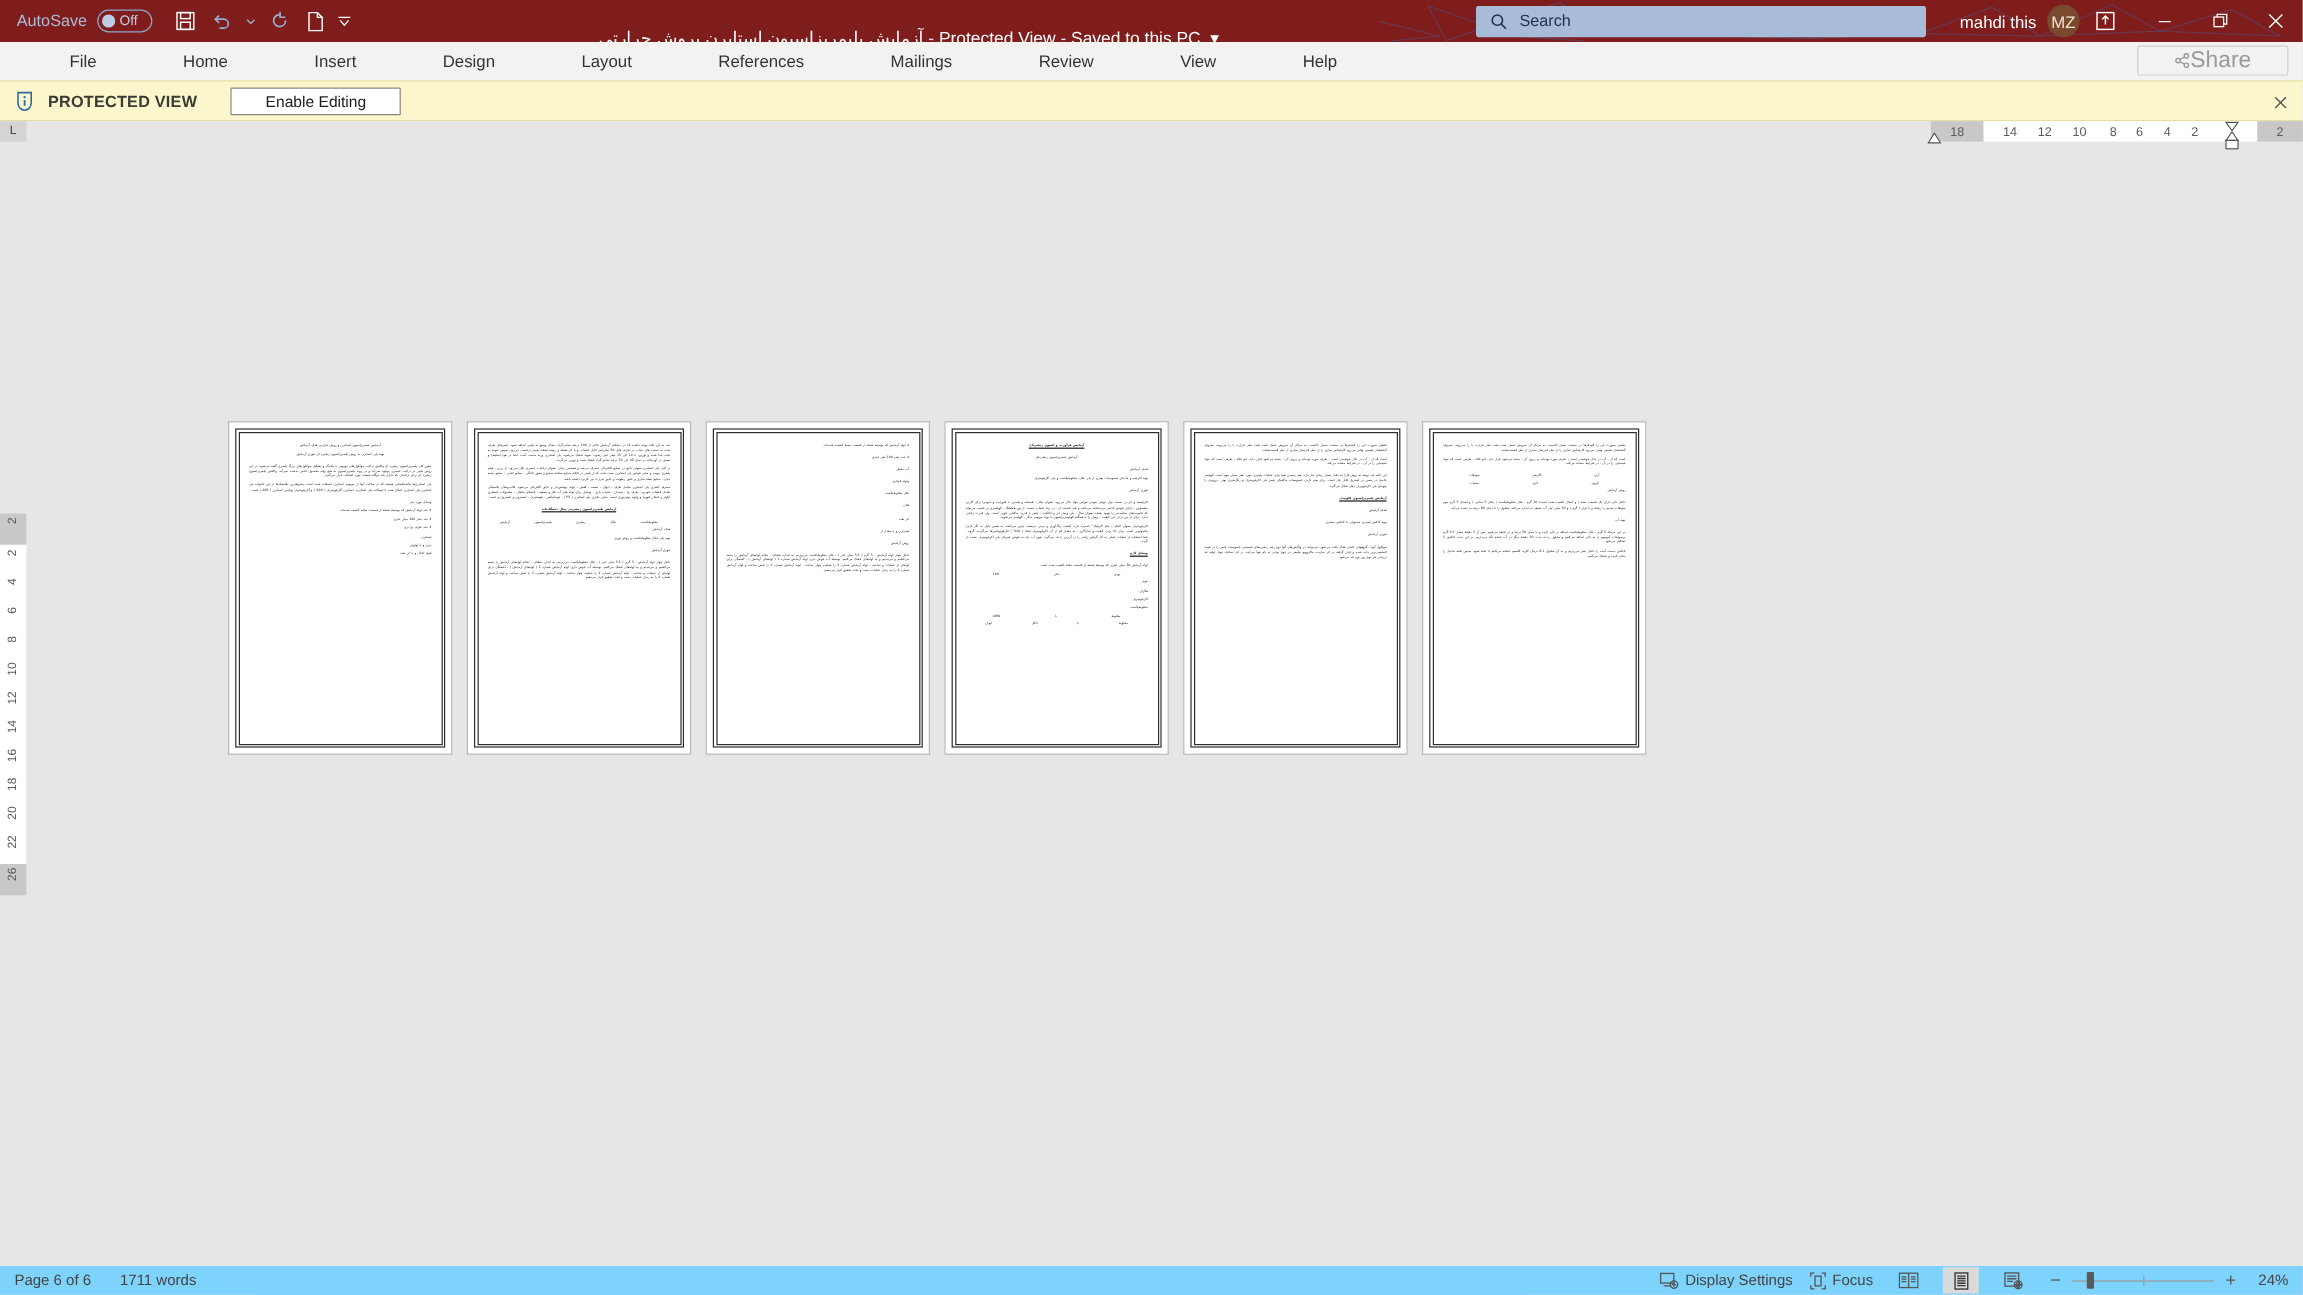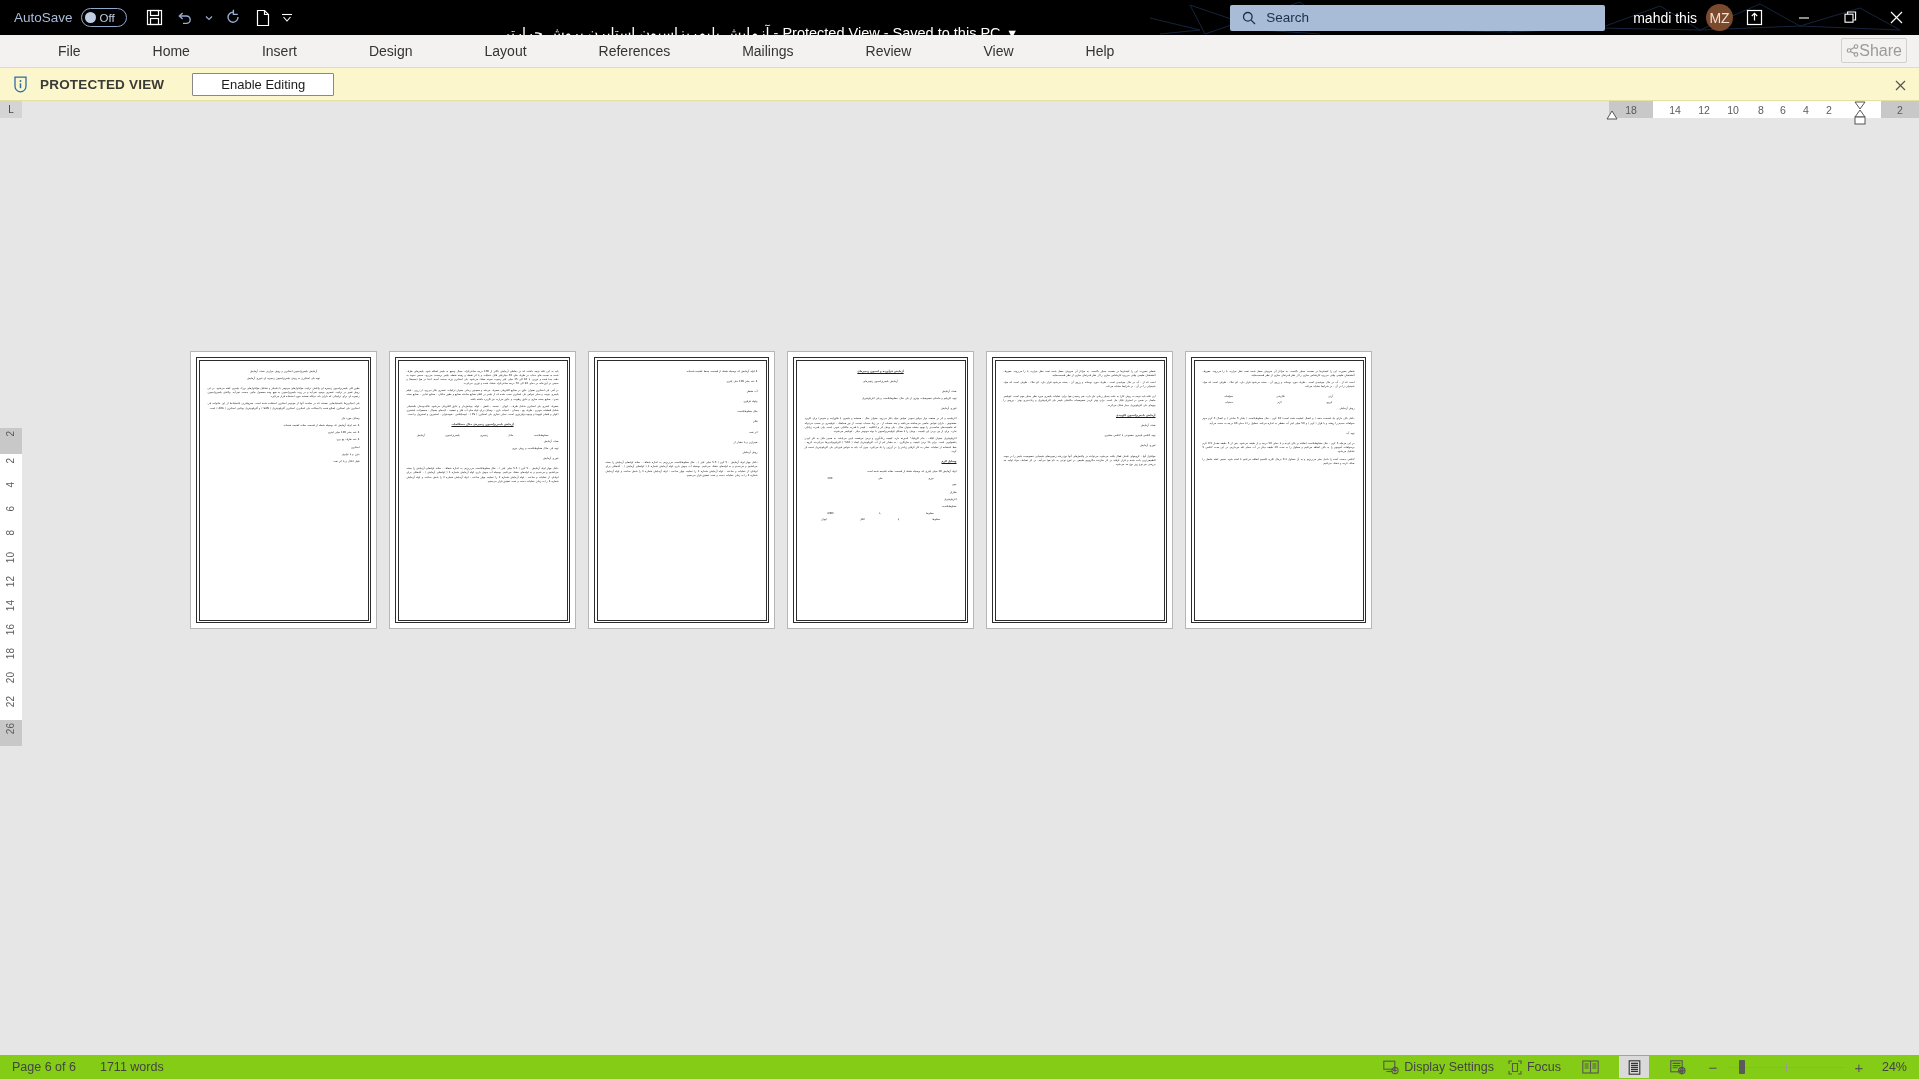--- a/index.html
+++ b/index.html
@@ -7,21 +7,21 @@
     width: 1919px; height: 1079px;
     overflow: hidden;
     font-family: "Liberation Sans", sans-serif;
     background: #e6e6e6;
   }
 
   
   #titlebar {
     position: relative;
     height: 35px;
-    background: #000000;
+    background: #7f1d1d;
     display: flex;
     align-items: center;
     color: #ffffff;
     font-size: 14px;
     overflow: hidden;
     justify-content: center;
   }
   #titlebar .deco {
     position: absolute; inset: 0;
     pointer-events: none;
@@ -109,25 +109,25 @@
     line-height: 32px;
     font-size: 14px;
     color: #333;
     margin-left: 40px;
   }
   .tab:first-child { padding-left: 18px; }
   #share-btn {
     position: absolute; right: 12px; top: 3px;
     height: 25px;
     display: flex; align-items: center; gap: 0;
-    padding: 0 4px;
+    padding: 0 30px;
     border: 1px solid #d2d0ce;
     background: #f3f2f1;
     color: #9a9a9a;
-    font-size: 16px;
+    font-size: 19px;
     border-radius: 2px;
   }
 
   
   #pv-bar {
     height: 34px;
     background: #fcf6cd;
     border-top: 1px solid #e6dfa3;
     border-bottom: 1px solid #e6dfa3;
     display: flex; align-items: center;
@@ -249,21 +249,21 @@
     font-family: "DejaVu Sans", sans-serif;
     font-size: 2.6px; color: #1a1a1a;
     margin: 3px 0;
   }
 
   
   #statusbar {
     position: absolute;
     bottom: 0; left: 0; right: 0;
     height: 24px;
-    background: #84cc16;
+    background: #7dd3fc;
     display: flex; align-items: center;
     font-size: 12.5px; color: #444;
   }
   .sb-left { display: flex; align-items: center; gap: 24px; margin-left: 12px; }
   .sb-right { margin-left: auto; display: flex; align-items: center; gap: 14px; margin-right: 12px; }
   .sb-item { display: flex; align-items: center; gap: 5px; }
   .view-btn {
     width: 30px; height: 22px;
     display: flex; align-items: center; justify-content: center;
   }

